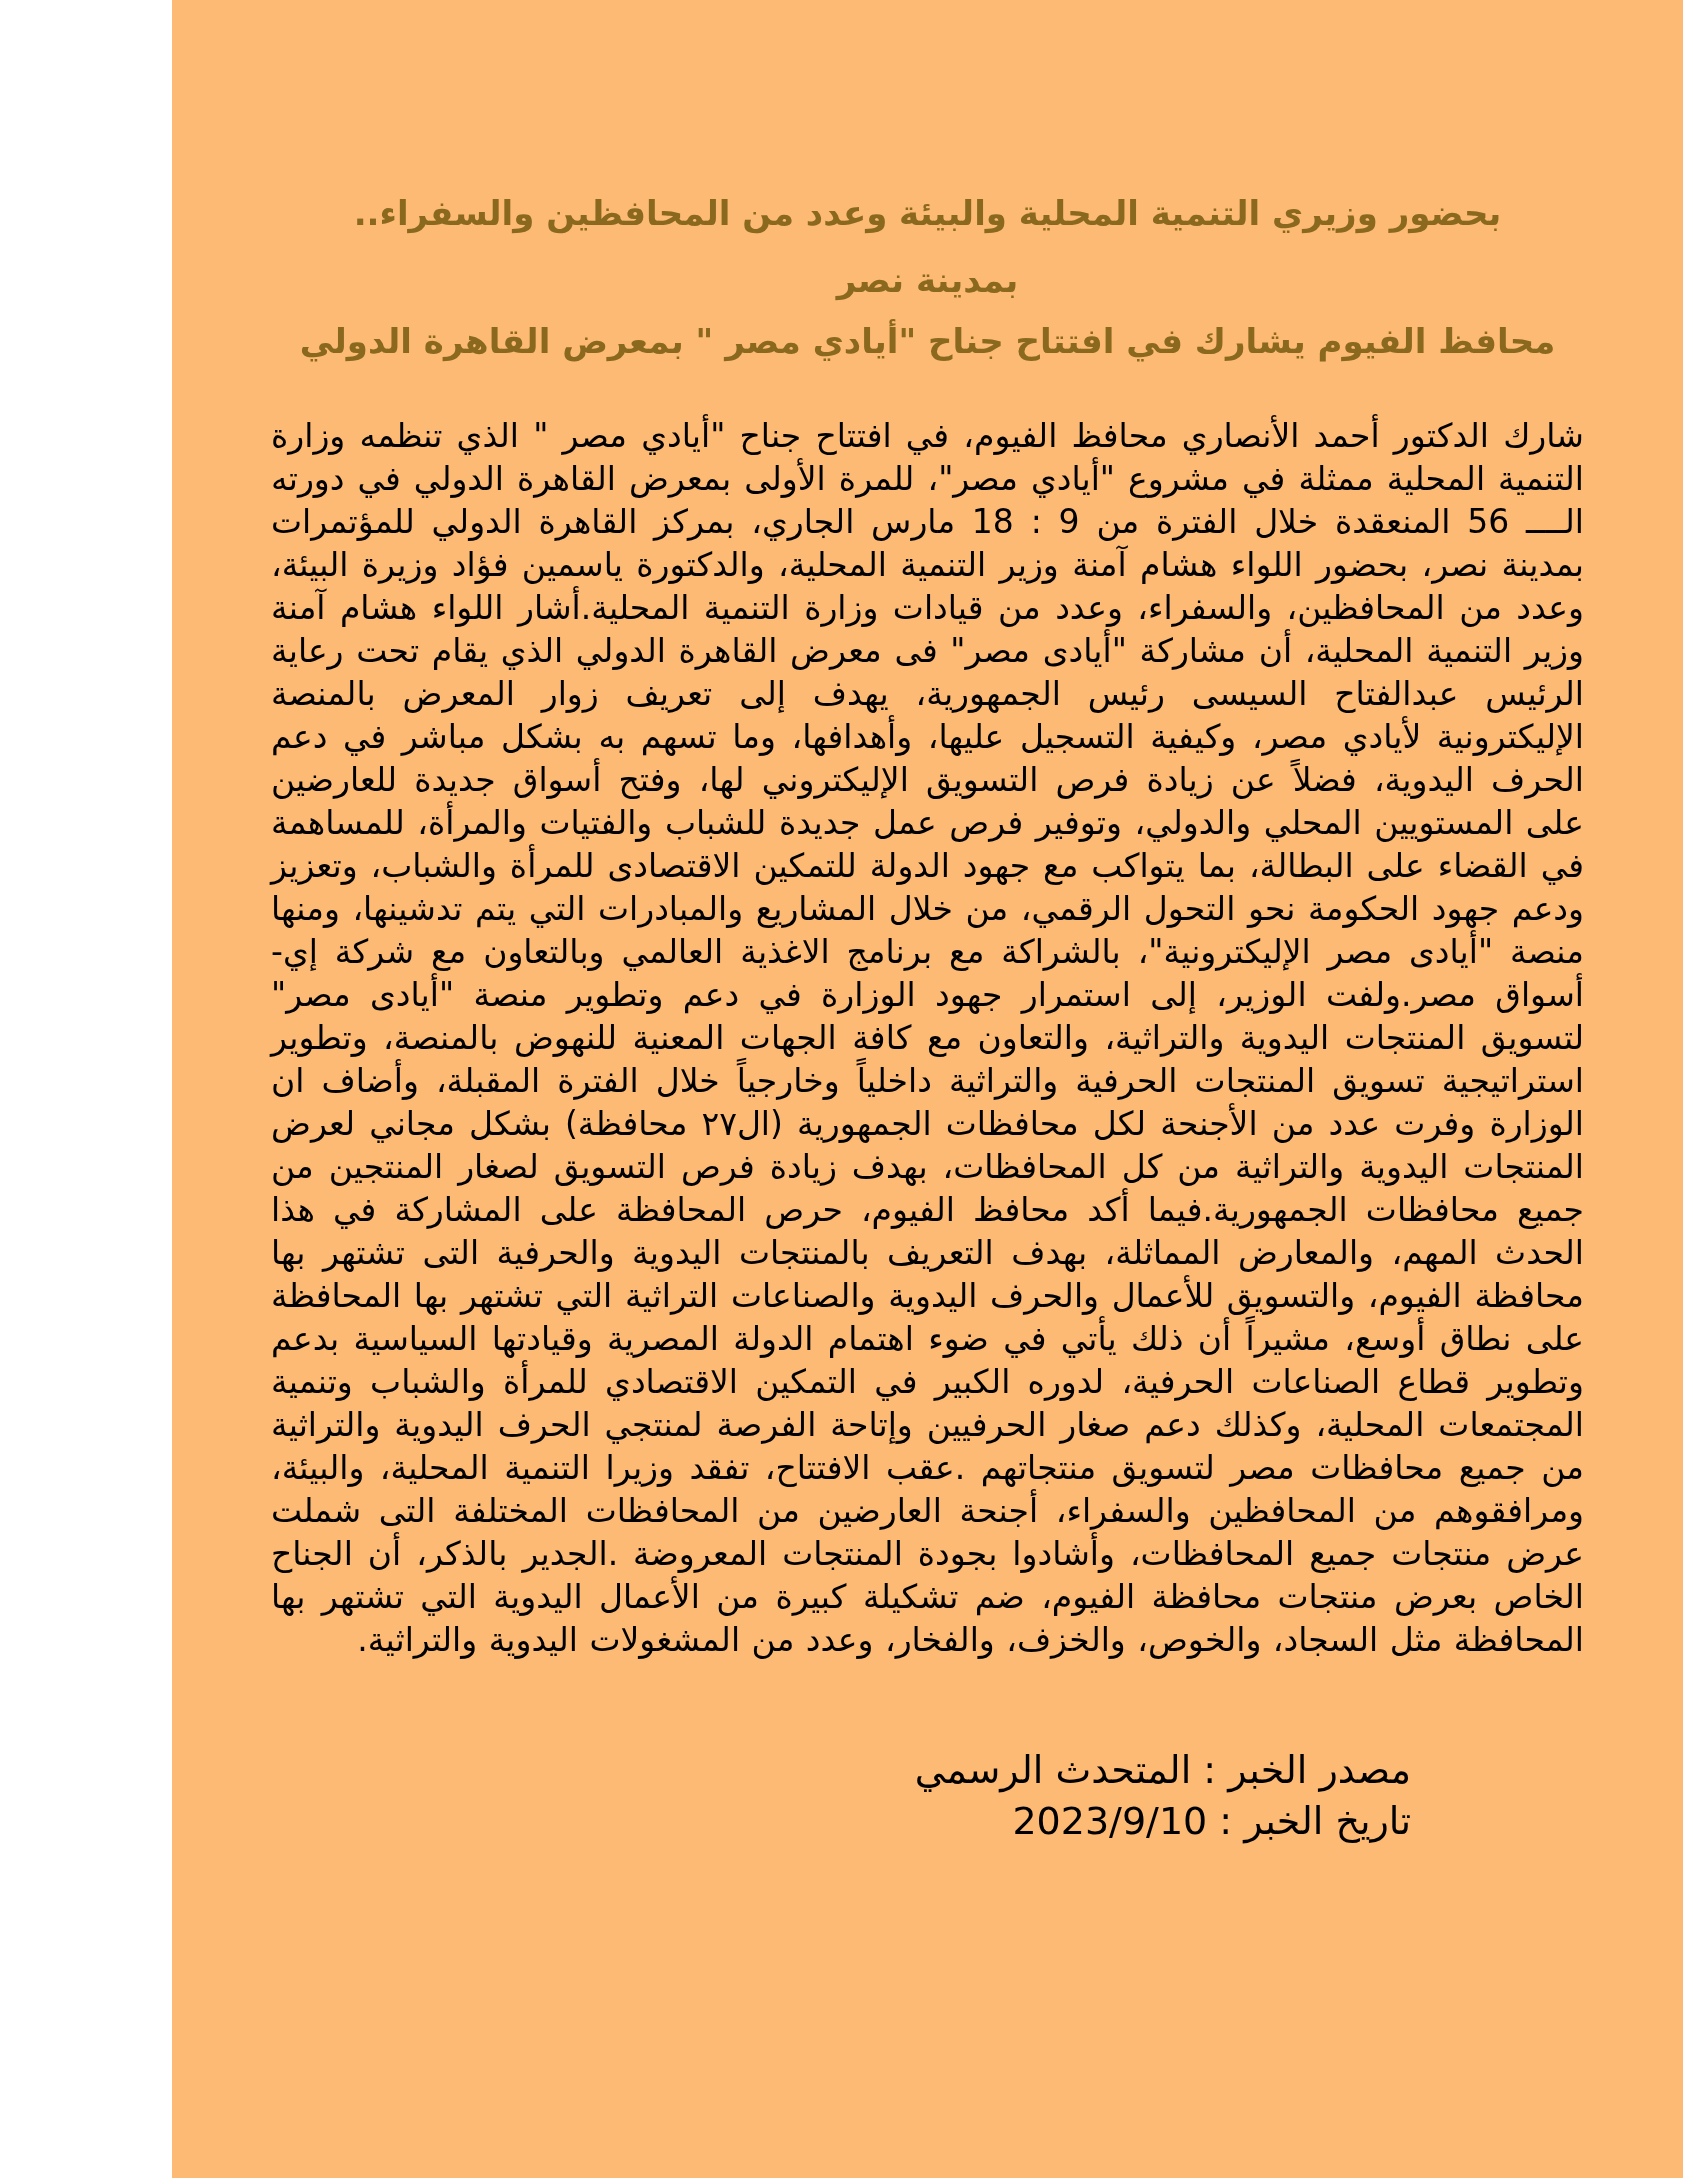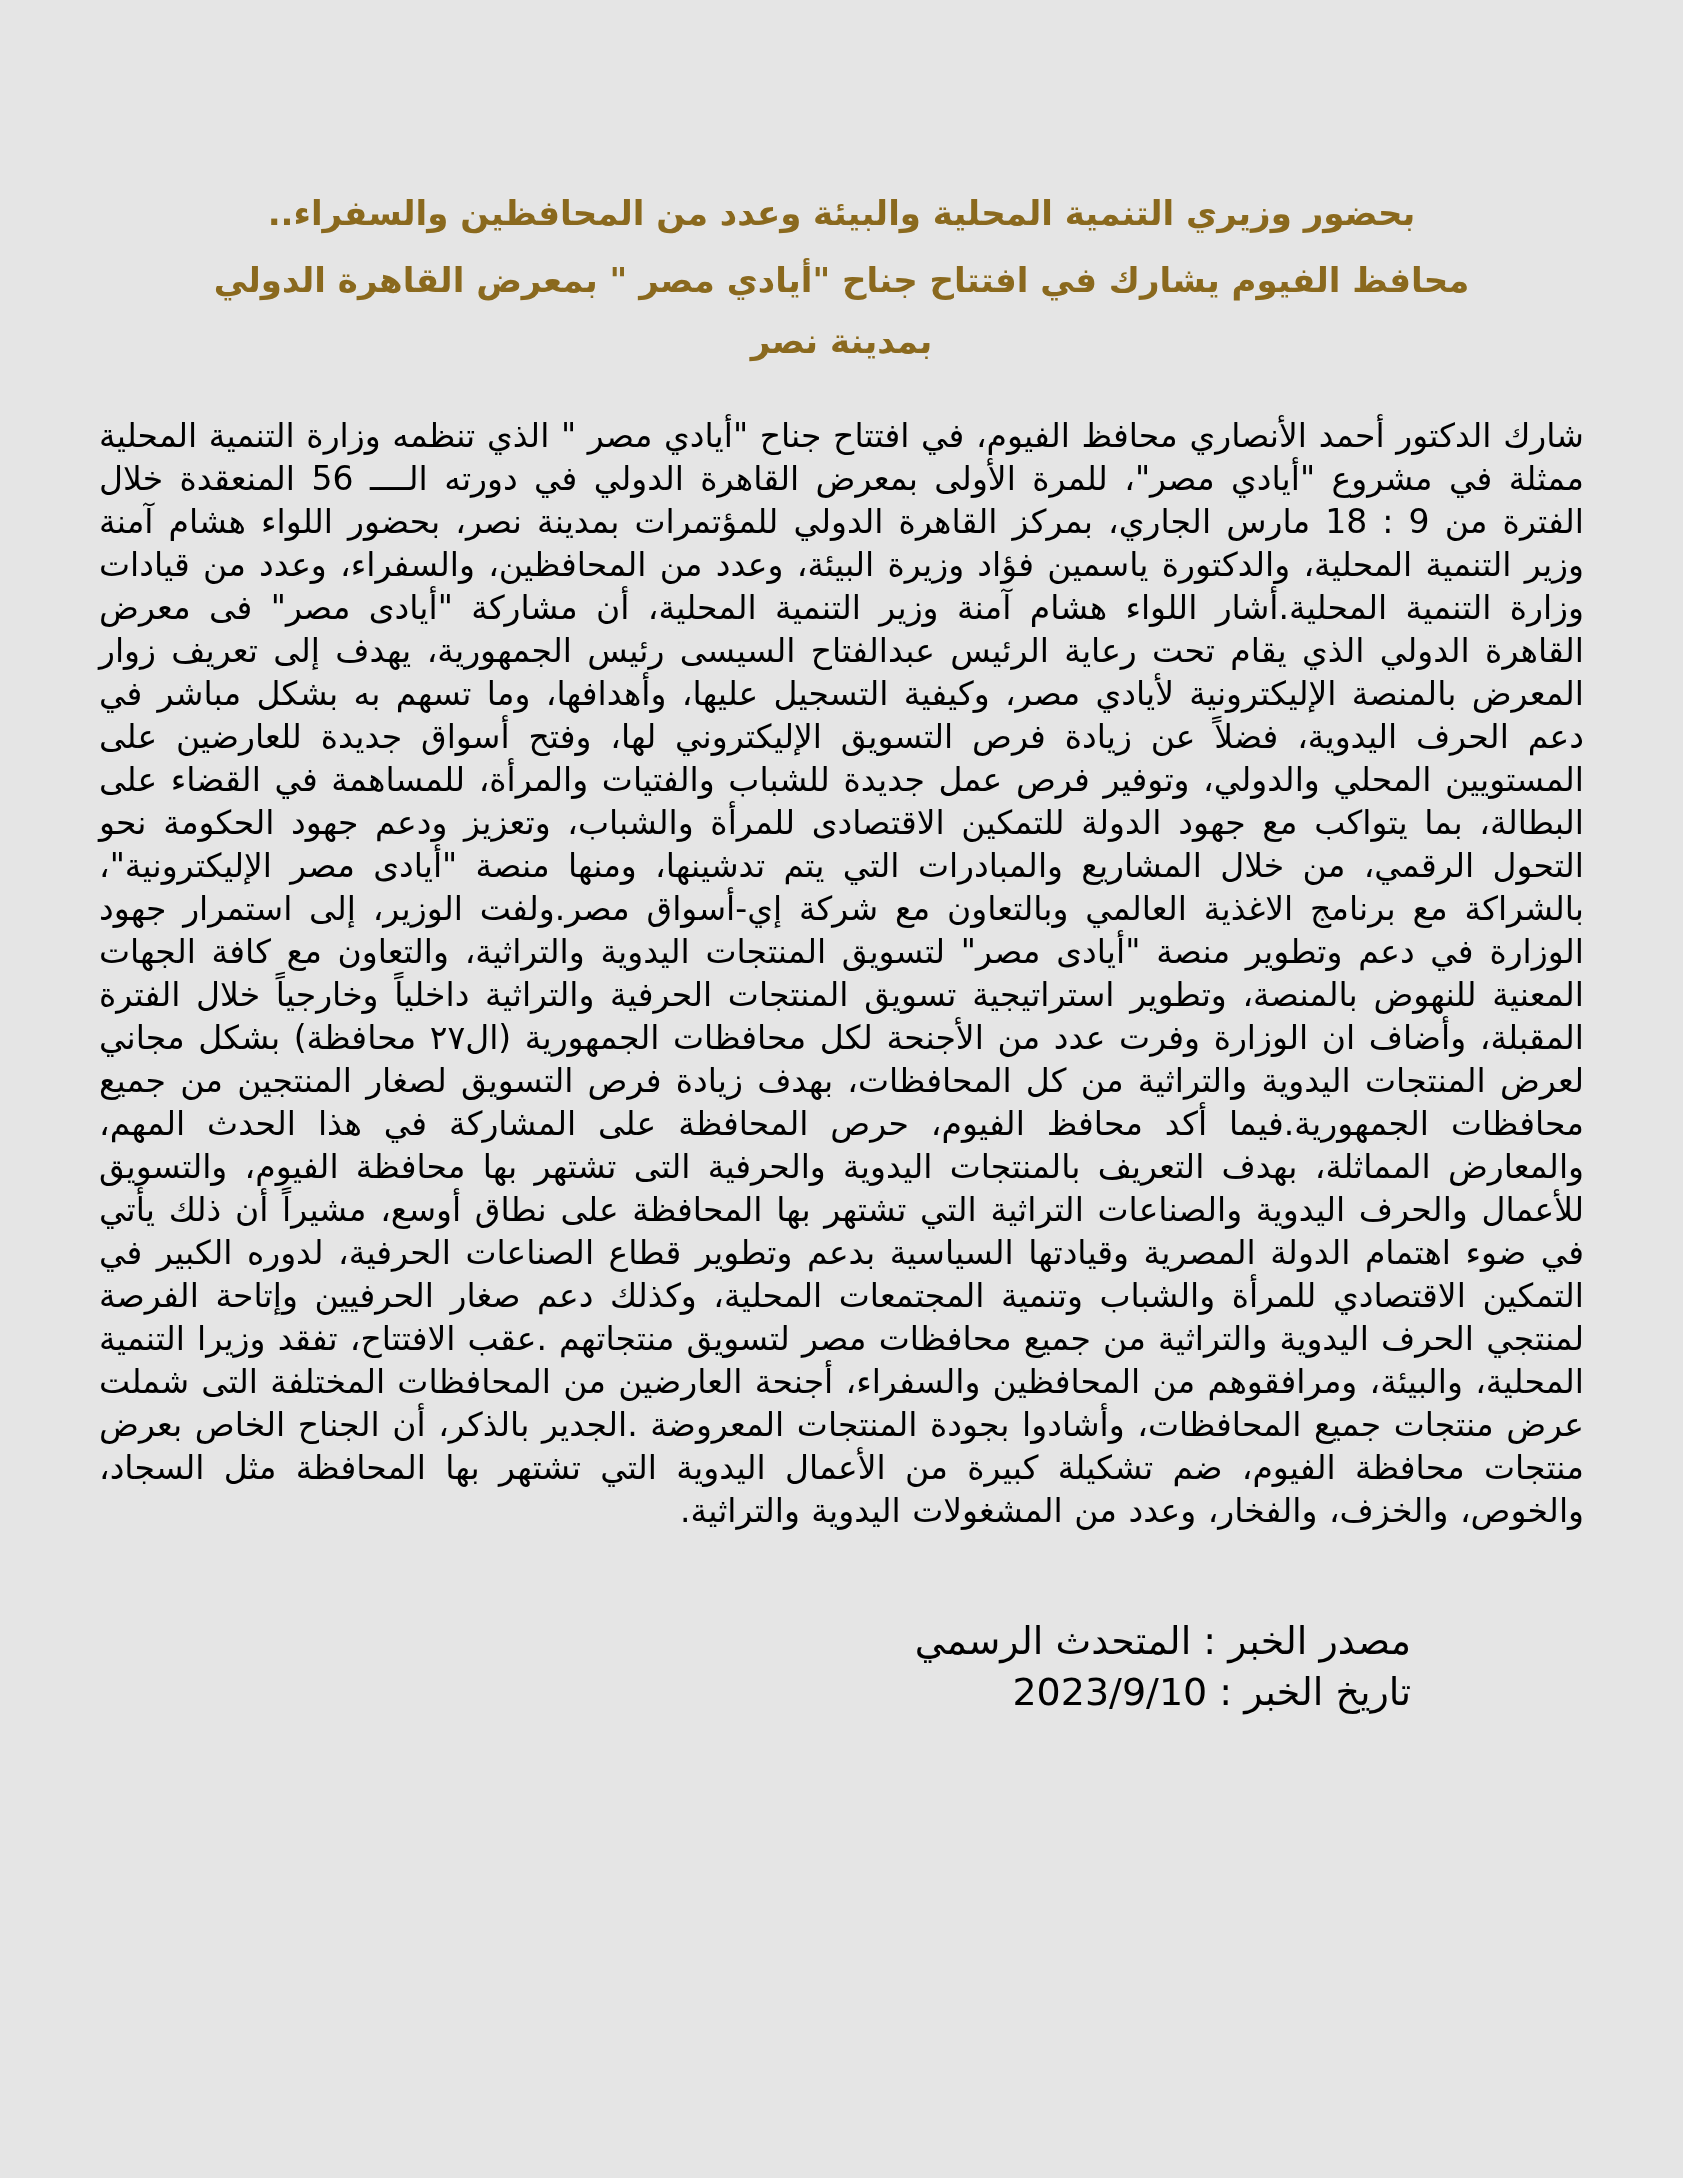--- a/index.html
+++ b/index.html
@@ -9,24 +9,24 @@
     }
     body {
       width: 1683px;
       min-height: 2178px;
       font-family: "DejaVu Sans", "Liberation Serif", sans-serif;
       color: #000000;
     }
     .doc {
       direction: rtl;
       box-sizing: border-box;
-      width: 1683px;
+      width: 1511px;
       min-height: 2178px;
       padding: 188px 99px 25px 99px;
-      background: #e5e5e5;
+      background: #fdba74;
     }
     .kicker {
       color: #8a691e;
       font-weight: bold;
       font-size: 34px;
       line-height: 50px;
       text-align: center;
       margin: 0 0 12px 0;
     }
     .title-line {
@@ -54,23 +54,23 @@
       color: #000000;
     }
   </style>
 </head>
 <body>
 
 <div class="doc">
 
   <h1 class="kicker">بحضور وزيري التنمية المحلية والبيئة وعدد من المحافظين والسفراء..</h1>
 
+  <h2 class="title-line">بمدينة نصر</h2>
+
   <h2 class="title-line">محافظ الفيوم يشارك في افتتاح جناح "أيادي مصر " بمعرض القاهرة الدولي</h2>
-
-  <h2 class="title-line">بمدينة نصر</h2>
 
   <p class="body-text">شارك الدكتور أحمد الأنصاري محافظ الفيوم، في افتتاح جناح "أيادي مصر " الذي تنظمه وزارة التنمية المحلية ممثلة في مشروع "أيادي مصر"، للمرة الأولى بمعرض القاهرة الدولي في دورته الــــ 56 المنعقدة خلال الفترة من 9 : 18 مارس الجاري، بمركز القاهرة الدولي للمؤتمرات بمدينة نصر، بحضور اللواء هشام آمنة وزير التنمية المحلية، والدكتورة ياسمين فؤاد وزيرة البيئة، وعدد من المحافظين، والسفراء، وعدد من قيادات وزارة التنمية المحلية.أشار اللواء هشام آمنة وزير التنمية المحلية، أن مشاركة "أيادى مصر" فى معرض القاهرة الدولي الذي يقام تحت رعاية الرئيس عبدالفتاح السيسى رئيس الجمهورية، يهدف إلى تعريف زوار المعرض بالمنصة الإليكترونية لأيادي مصر، وكيفية التسجيل عليها، وأهدافها، وما تسهم به بشكل مباشر في دعم الحرف اليدوية، فضلاً عن زيادة فرص التسويق الإليكتروني لها، وفتح أسواق جديدة للعارضين على المستويين المحلي والدولي، وتوفير فرص عمل جديدة للشباب والفتيات والمرأة، للمساهمة في القضاء على البطالة، بما يتواكب مع جهود الدولة للتمكين الاقتصادى للمرأة والشباب، وتعزيز ودعم جهود الحكومة نحو التحول الرقمي، من خلال المشاريع والمبادرات التي يتم تدشينها، ومنها منصة "أيادى مصر الإليكترونية"، بالشراكة مع برنامج الاغذية العالمي وبالتعاون مع شركة إي-أسواق مصر.ولفت الوزير، إلى استمرار جهود الوزارة في دعم وتطوير منصة "أيادى مصر" لتسويق المنتجات اليدوية والتراثية، والتعاون مع كافة الجهات المعنية للنهوض بالمنصة، وتطوير استراتيجية تسويق المنتجات الحرفية والتراثية داخلياً وخارجياً خلال الفترة المقبلة، وأضاف ان الوزارة وفرت عدد من الأجنحة لكل محافظات الجمهورية (ال٢٧ محافظة) بشكل مجاني لعرض المنتجات اليدوية والتراثية من كل المحافظات، بهدف زيادة فرص التسويق لصغار المنتجين من جميع محافظات الجمهورية.فيما أكد محافظ الفيوم، حرص المحافظة على المشاركة في هذا الحدث المهم، والمعارض المماثلة، بهدف التعريف بالمنتجات اليدوية والحرفية التى تشتهر بها محافظة الفيوم، والتسويق للأعمال والحرف اليدوية والصناعات التراثية التي تشتهر بها المحافظة على نطاق أوسع، مشيراً أن ذلك يأتي في ضوء اهتمام الدولة المصرية وقيادتها السياسية بدعم وتطوير قطاع الصناعات الحرفية، لدوره الكبير في التمكين الاقتصادي للمرأة والشباب وتنمية المجتمعات المحلية، وكذلك دعم صغار الحرفيين وإتاحة الفرصة لمنتجي الحرف اليدوية والتراثية من جميع محافظات مصر لتسويق منتجاتهم .عقب الافتتاح، تفقد وزيرا التنمية المحلية، والبيئة، ومرافقوهم من المحافظين والسفراء، أجنحة العارضين من المحافظات المختلفة التى شملت عرض منتجات جميع المحافظات، وأشادوا بجودة المنتجات المعروضة .الجدير بالذكر، أن الجناح الخاص بعرض منتجات محافظة الفيوم، ضم تشكيلة كبيرة من الأعمال اليدوية التي تشتهر بها المحافظة مثل السجاد، والخوص، والخزف، والفخار، وعدد من المشغولات اليدوية والتراثية.</p>
 
   <div class="footer">
     <div>مصدر الخبر : المتحدث الرسمي</div>
     <div>تاريخ الخبر : 2023/9/10</div>
   </div>
 
 </div>
 

